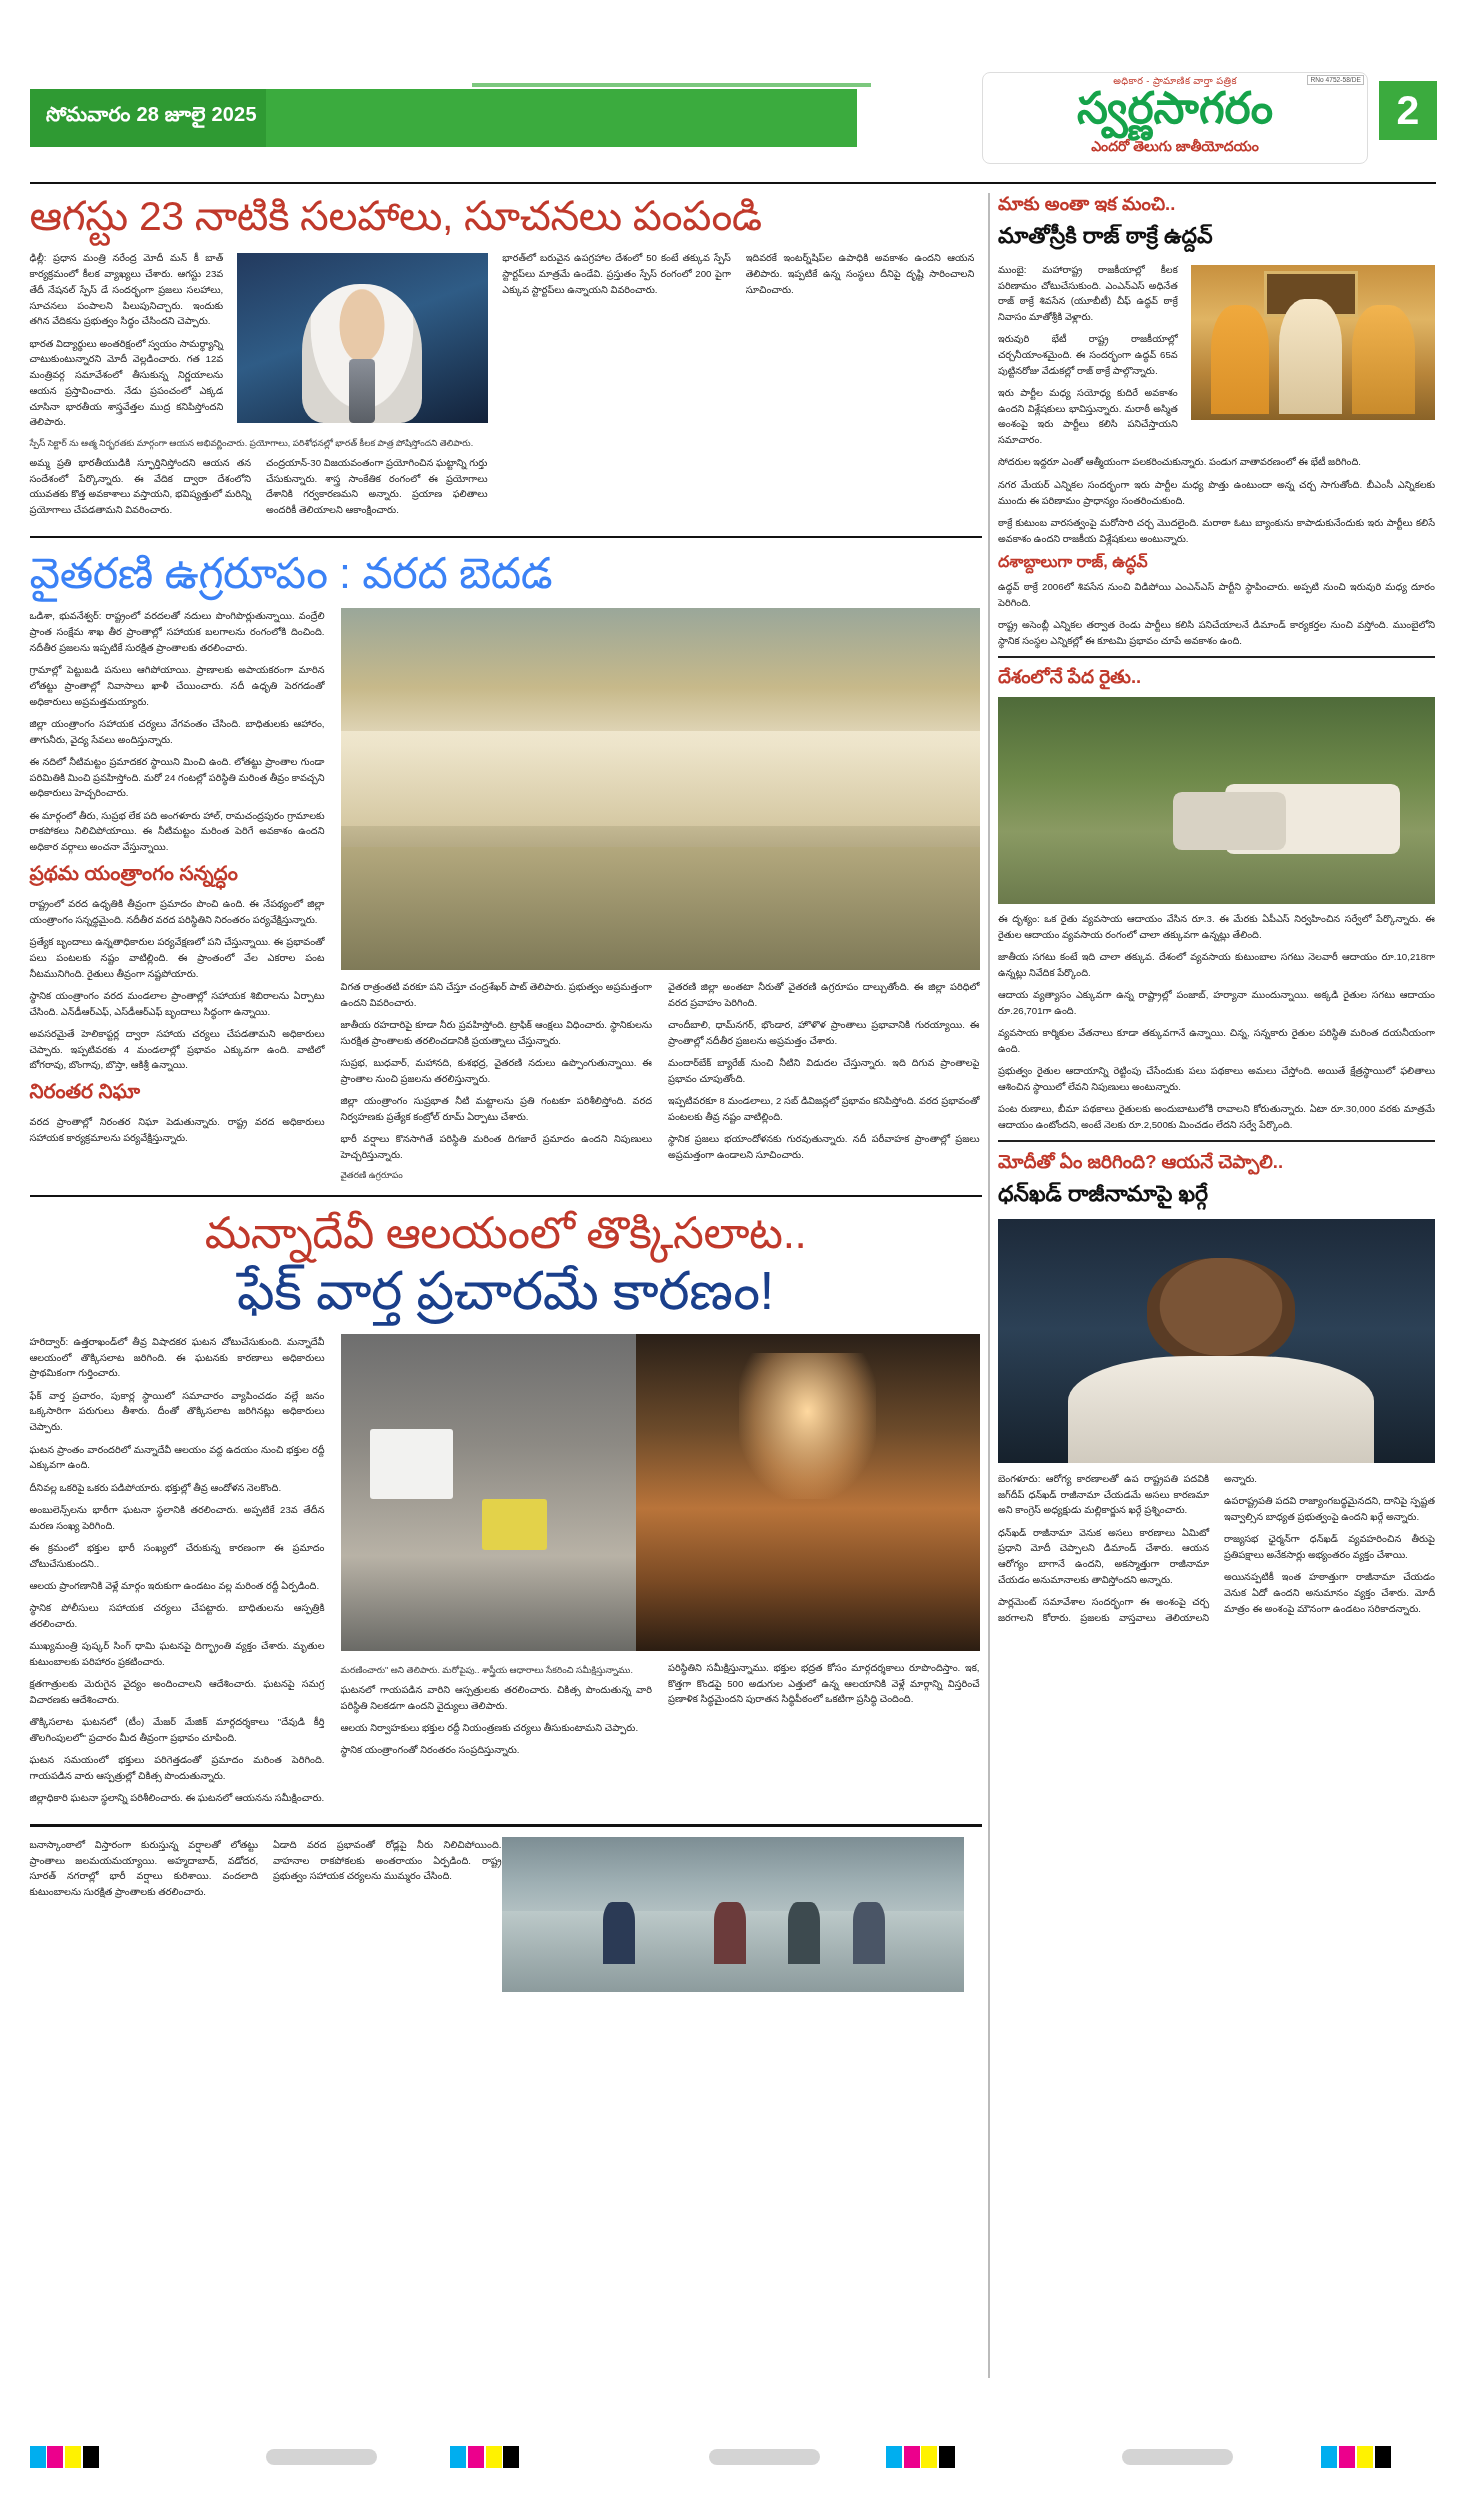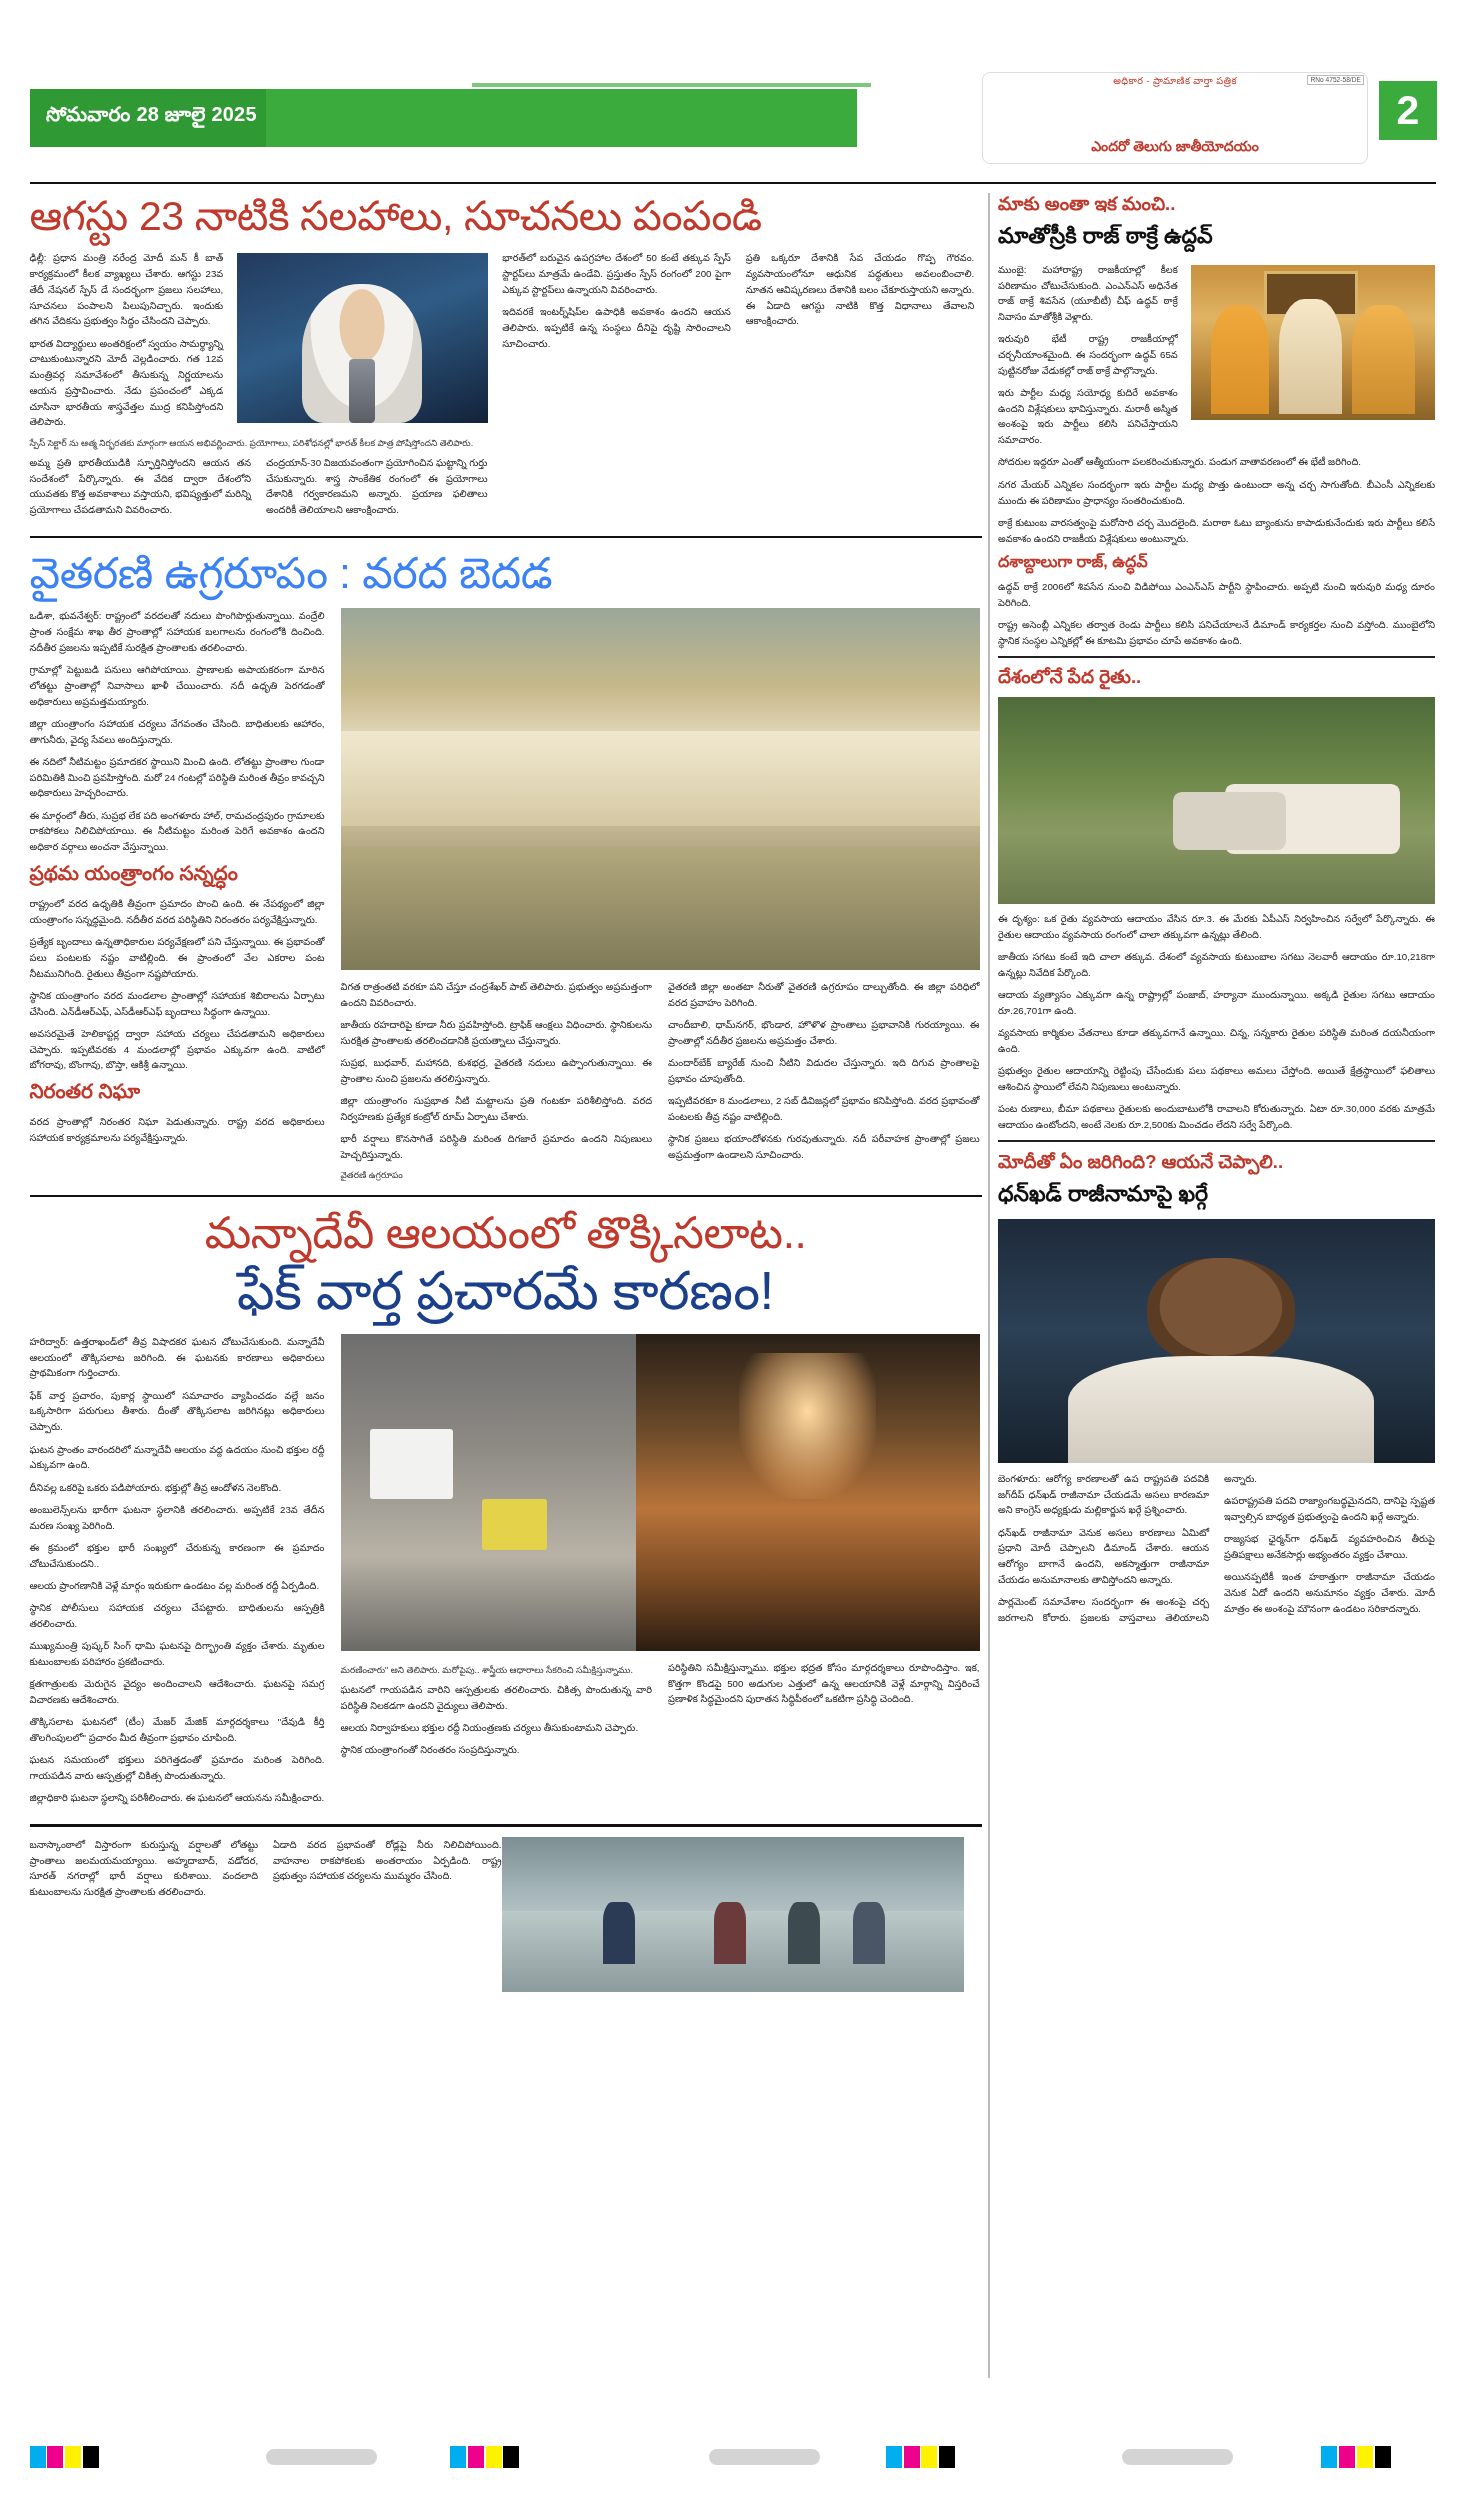--- a/index.html
+++ b/index.html
@@ -98,20 +98,21 @@
   <div class="masthead">
     <div class="green-band"></div>
     <div class="green-band2"></div>
     <div class="thin-rule"></div>
     <div class="date-box">సోమవారం 28 జూలై 2025</div>
 
     <div class="logo-wrap">
       <div class="logo-box">
         <div class="logo-badge">RNo 4752-58/DE</div>
         <div class="logo-top">అధికార - ప్రామాణిక వార్తా పత్రిక</div>
+        <div class="logo-title">స్వర్ణసాగరం</div>
         <div class="logo-sub">ఎందరో తెలుగు జాతీయోదయం</div>
       </div>
     </div>
 
     <div class="pagenum">2</div>
     <div class="masthead-rule"></div>
   </div>
 
   <div class="vrule"></div>
 
@@ -134,21 +135,20 @@
           <div class="txt cols2" style="margin-top:5.9px;">
             <p>అమ్మ ప్రతి భారతీయుడికి స్ఫూర్తినిస్తోందని ఆయన తన సందేశంలో పేర్కొన్నారు. ఈ వేదిక ద్వారా దేశంలోని యువతకు కొత్త అవకాశాలు వస్తాయని, భవిష్యత్తులో మరిన్ని ప్రయోగాలు చేపడతామని వివరించారు.</p>
             <p>చంద్రయాన్-30 విజయవంతంగా ప్రయోగించిన ఘట్టాన్ని గుర్తు చేసుకున్నారు. శాస్త్ర సాంకేతిక రంగంలో ఈ ప్రయోగాలు దేశానికి గర్వకారణమని అన్నారు. ప్రయాణ ఫలితాలు అందరికీ తెలియాలని ఆకాంక్షించారు.</p>
           </div>
         </div>
 
         <div style="width:472px;">
           <div class="txt cols2">
             <p>భారత్‌లో బరువైన ఉపగ్రహాల దేశంలో 50 కంటే తక్కువ స్పేస్ స్టార్టప్‌లు మాత్రమే ఉండేవి. ప్రస్తుతం స్పేస్ రంగంలో 200 పైగా ఎక్కువ స్టార్టప్‌లు ఉన్నాయని వివరించారు.</p>
             <p>ఇదివరకే ఇంటర్న్‌షిప్‌ల ఉపాధికి అవకాశం ఉందని ఆయన తెలిపారు. ఇప్పటికే ఉన్న సంస్థలు దీనిపై దృష్టి సారించాలని సూచించారు.</p>
-            <p>ప్రతి ఒక్కరూ దేశానికి సేవ చేయడం గొప్ప గౌరవం. వ్యవసాయంలోనూ ఆధునిక పద్ధతులు అవలంబించాలి. నూతన ఆవిష్కరణలు దేశానికి బలం చేకూరుస్తాయని అన్నారు. ఈ ఏడాది ఆగస్టు నాటికి కొత్త విధానాలు తేవాలని ఆకాంక్షించారు.</p>
           </div>
         </div>
       </div>
       <div class="divider"></div>
     </div>
 
     <div class="block">
       <h1 class="head dark" style="font-size:43px;">వైతరణి ఉగ్రరూపం : వరద బెదడ</h1>
 
       <div style="display:flex;gap:16px;margin-top:7.4px;">

